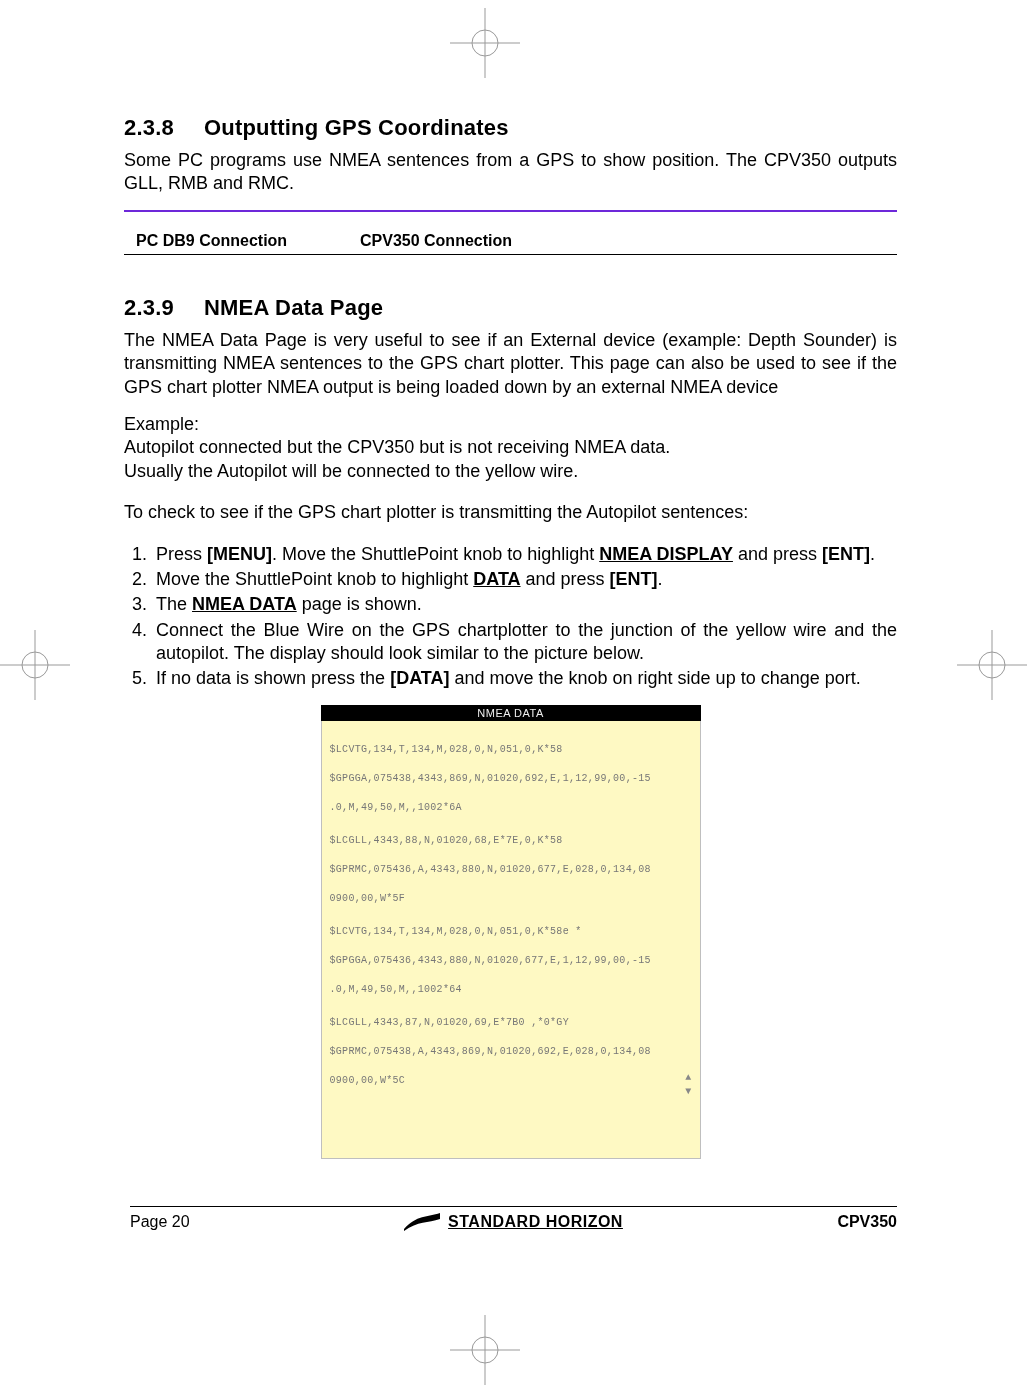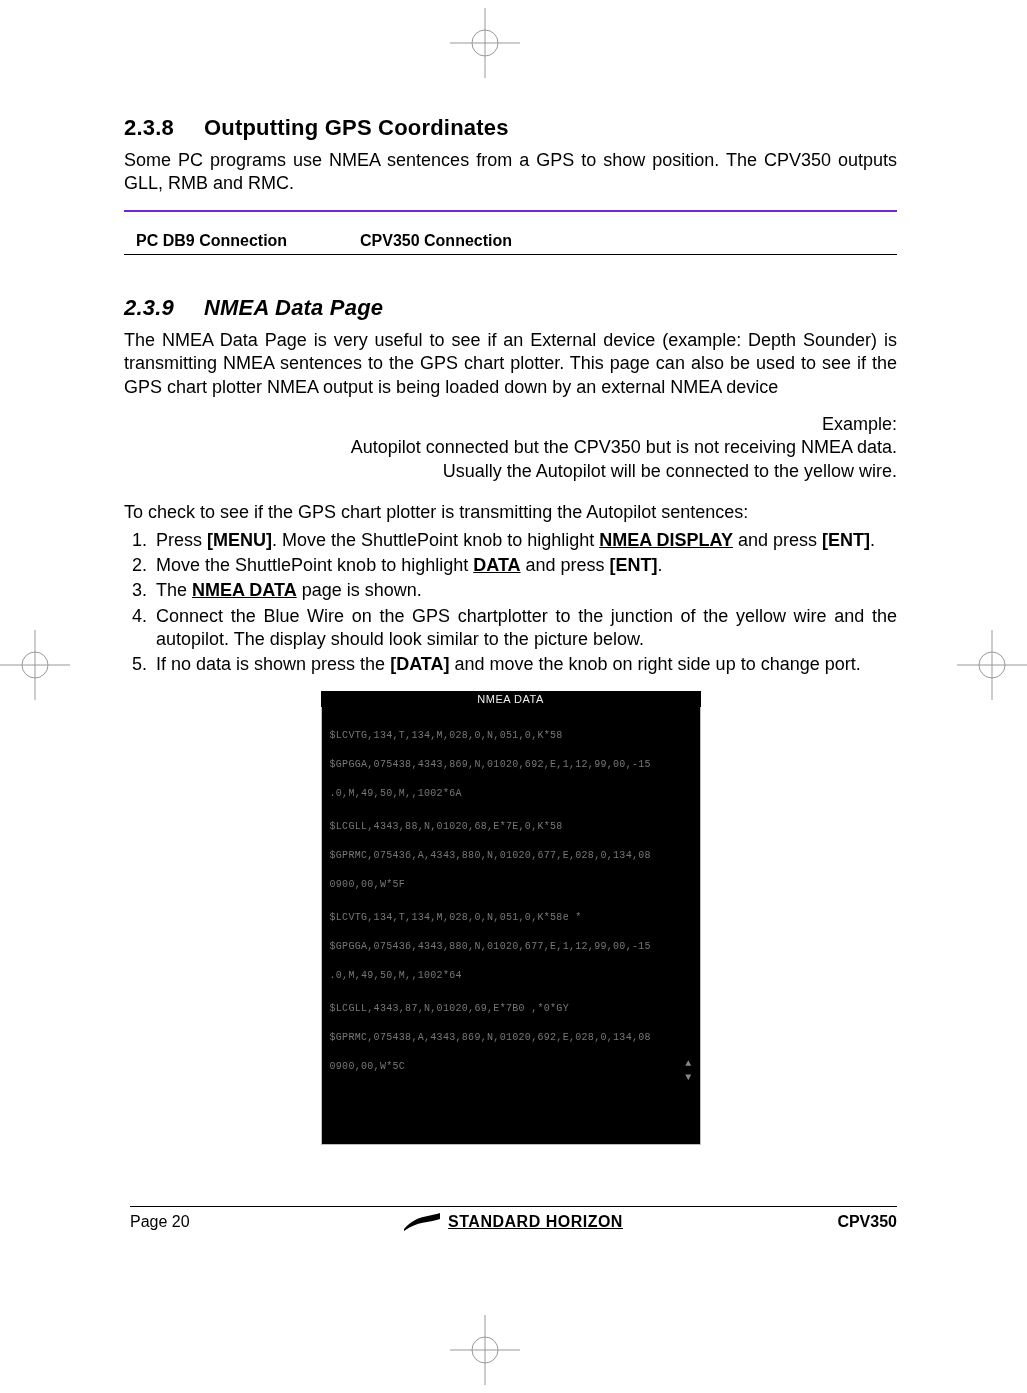--- a/index.html
+++ b/index.html
@@ -46,21 +46,21 @@
     text-align: left;
     font-weight: 700;
     padding: 20px 12px 4px 12px;
     border-top: 2px solid #6d28d9;
     border-bottom: 1px solid #000;
   }
   table.conn td {
     padding: 3px 12px;
     border-bottom: 1px solid #000;
   }
-  .sect2 { margin-top: 40px; font-style: italic; }
+  .sect2 { margin-top: 40px; }
   ol.steps {
     font-size: 18px;
     line-height: 1.3;
     margin: 0 0 14px 0;
     padding-left: 28px;
     text-align: justify;
   }
   ol.steps li { margin-bottom: 2px; padding-left: 4px; }
   .u { text-decoration: underline; }
   .b { font-weight: 700; }
@@ -72,21 +72,21 @@
     background: #000;
     color: #eee;
     text-align: center;
     font-size: 11px;
     padding: 2px 0;
     letter-spacing: 0.5px;
   }
   .nmea-body {
     border: 1px solid #bfbfbf;
     border-top: none;
-    background: #000000;
+    background: #fef9c3;
     padding: 8px 8px 40px 8px;
     font-family: "Courier New", monospace;
     font-size: 10px;
     color: #777;
     line-height: 1.45;
     letter-spacing: 0.3px;
     white-space: pre-line;
     position: relative;
   }
   .nmea-body .arrow {
@@ -162,27 +162,27 @@
     <tbody>
     </tbody>
   </table>
 
   <h2 class="numbered sect2">
     <span class="num">2.3.9</span><span>NMEA Data Page</span>
   </h2>
 
   <p class="body">The NMEA Data Page is very useful to see if an External device (example: Depth Sounder) is transmitting NMEA sentences to the GPS chart plotter. This page can also be used to see if the GPS chart plotter NMEA output is being loaded down by an external NMEA device</p>
 
-  <p class="body" style="text-align:right; margin-bottom:0">
+  <p class="body" style="text-align:left; margin-bottom:0">
     <span>Example:</span><br>
     <span>Autopilot connected but the CPV350 but is not receiving NMEA data.</span><br>
     <span>Usually the Autopilot will be connected to the yellow wire.</span>
   </p>
 
-  <p class="body" style="margin-top:18px; margin-bottom:4px; text-align:left">To check to see if the GPS chart plotter is transmitting the Autopilot sentences:</p>
+  <p class="body" style="margin-top:18px; margin-bottom:18px; text-align:left">To check to see if the GPS chart plotter is transmitting the Autopilot sentences:</p>
 
   <ol class="steps">
     <li>
       <span>Press </span><span class="b">[MENU]</span><span>. Move the ShuttlePoint knob to highlight </span><span class="b u">NMEA DISPLAY</span><span> and press </span><span class="b">[ENT]</span><span>.</span>
     </li>
     <li>
       <span>Move the ShuttlePoint knob to highlight </span><span class="b u">DATA</span><span> and press </span><span class="b">[ENT]</span><span>.</span>
     </li>
     <li>
       <span>The </span><span class="b u">NMEA DATA</span><span> page is shown.</span>

